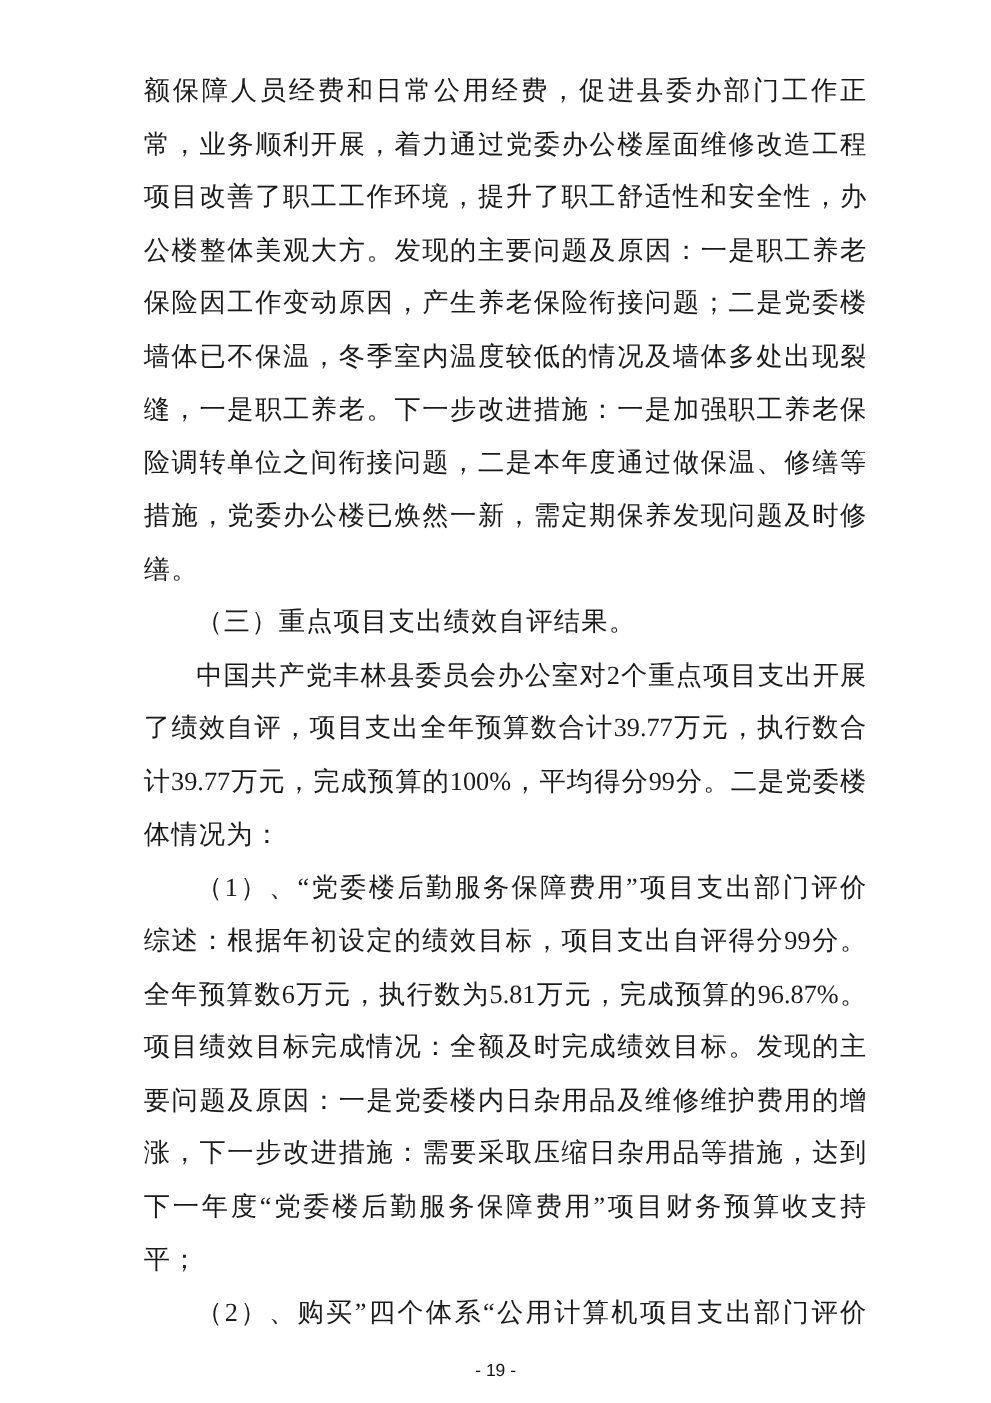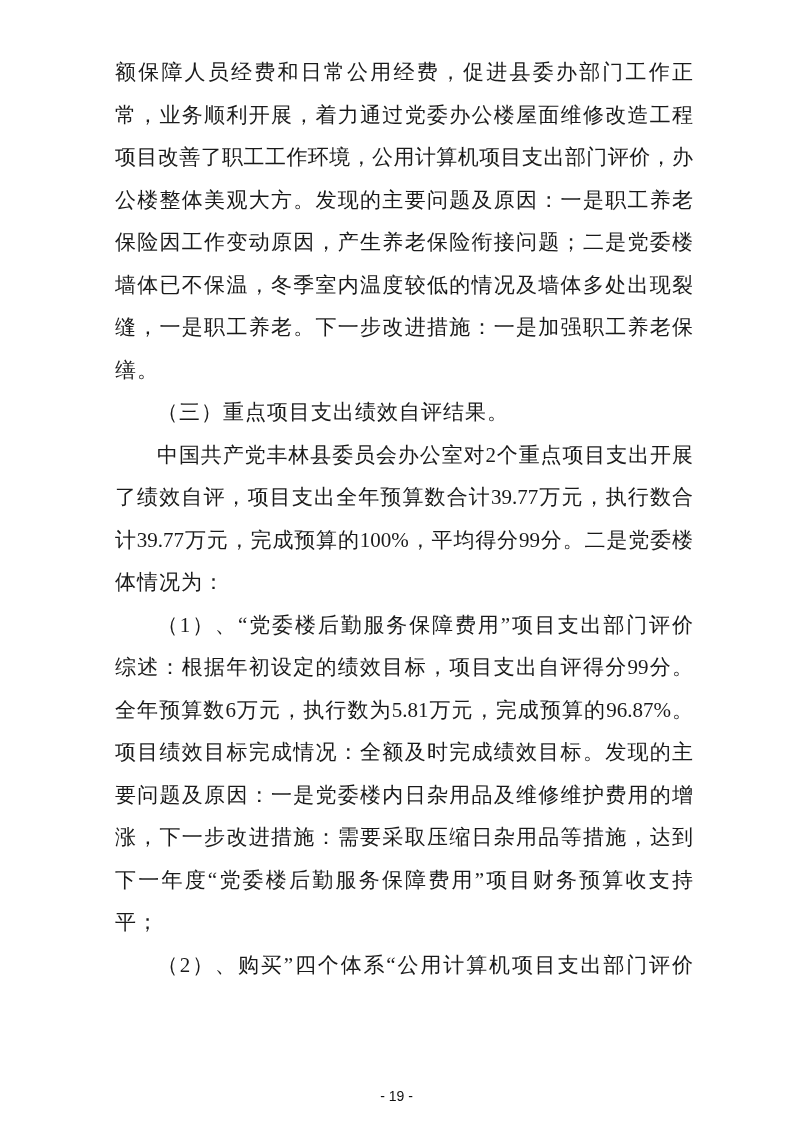--- a/index.html
+++ b/index.html
@@ -51,25 +51,27 @@
     color: #111111;
   }
 </style>
 </head>
 <body>
 
 <div class="page">
   <div class="text-block">
     <div class="line j">额保障人员经费和日常公用经费，促进县委办部门工作正</div>
     <div class="line j">常，业务顺利开展，着力通过党委办公楼屋面维修改造工程</div>
-    <div class="line j">项目改善了职工工作环境，公用计算机项目支出部门评价，办</div>
+    <div class="line j">项目改善了职工工作环境，提升了职工舒适性和安全性，办</div>
     <div class="line j">公楼整体美观大方。发现的主要问题及原因：一是职工养老</div>
     <div class="line j">保险因工作变动原因，产生养老保险衔接问题；二是党委楼</div>
     <div class="line j">墙体已不保温，冬季室内温度较低的情况及墙体多处出现裂</div>
     <div class="line j">缝，一是职工养老。下一步改进措施：一是加强职工养老保</div>
+    <div class="line j">险调转单位之间衔接问题，二是本年度通过做保温、修缮等</div>
+    <div class="line j">措施，党委办公楼已焕然一新，需定期保养发现问题及时修</div>
     <div class="line">缮。</div>
     <div class="line ind">（三）重点项目支出绩效自评结果。</div>
     <div class="line j ind">中国共产党丰林县委员会办公室对2个重点项目支出开展</div>
     <div class="line j">了绩效自评，项目支出全年预算数合计39.77万元，执行数合</div>
     <div class="line j">计39.77万元，完成预算的100%，平均得分99分。二是党委楼</div>
     <div class="line">体情况为：</div>
     <div class="line j ind">（1）、“党委楼后勤服务保障费用”项目支出部门评价</div>
     <div class="line j">综述：根据年初设定的绩效目标，项目支出自评得分99分。</div>
     <div class="line j">全年预算数6万元，执行数为5.81万元，完成预算的96.87%。</div>
     <div class="line j">项目绩效目标完成情况：全额及时完成绩效目标。发现的主</div>

